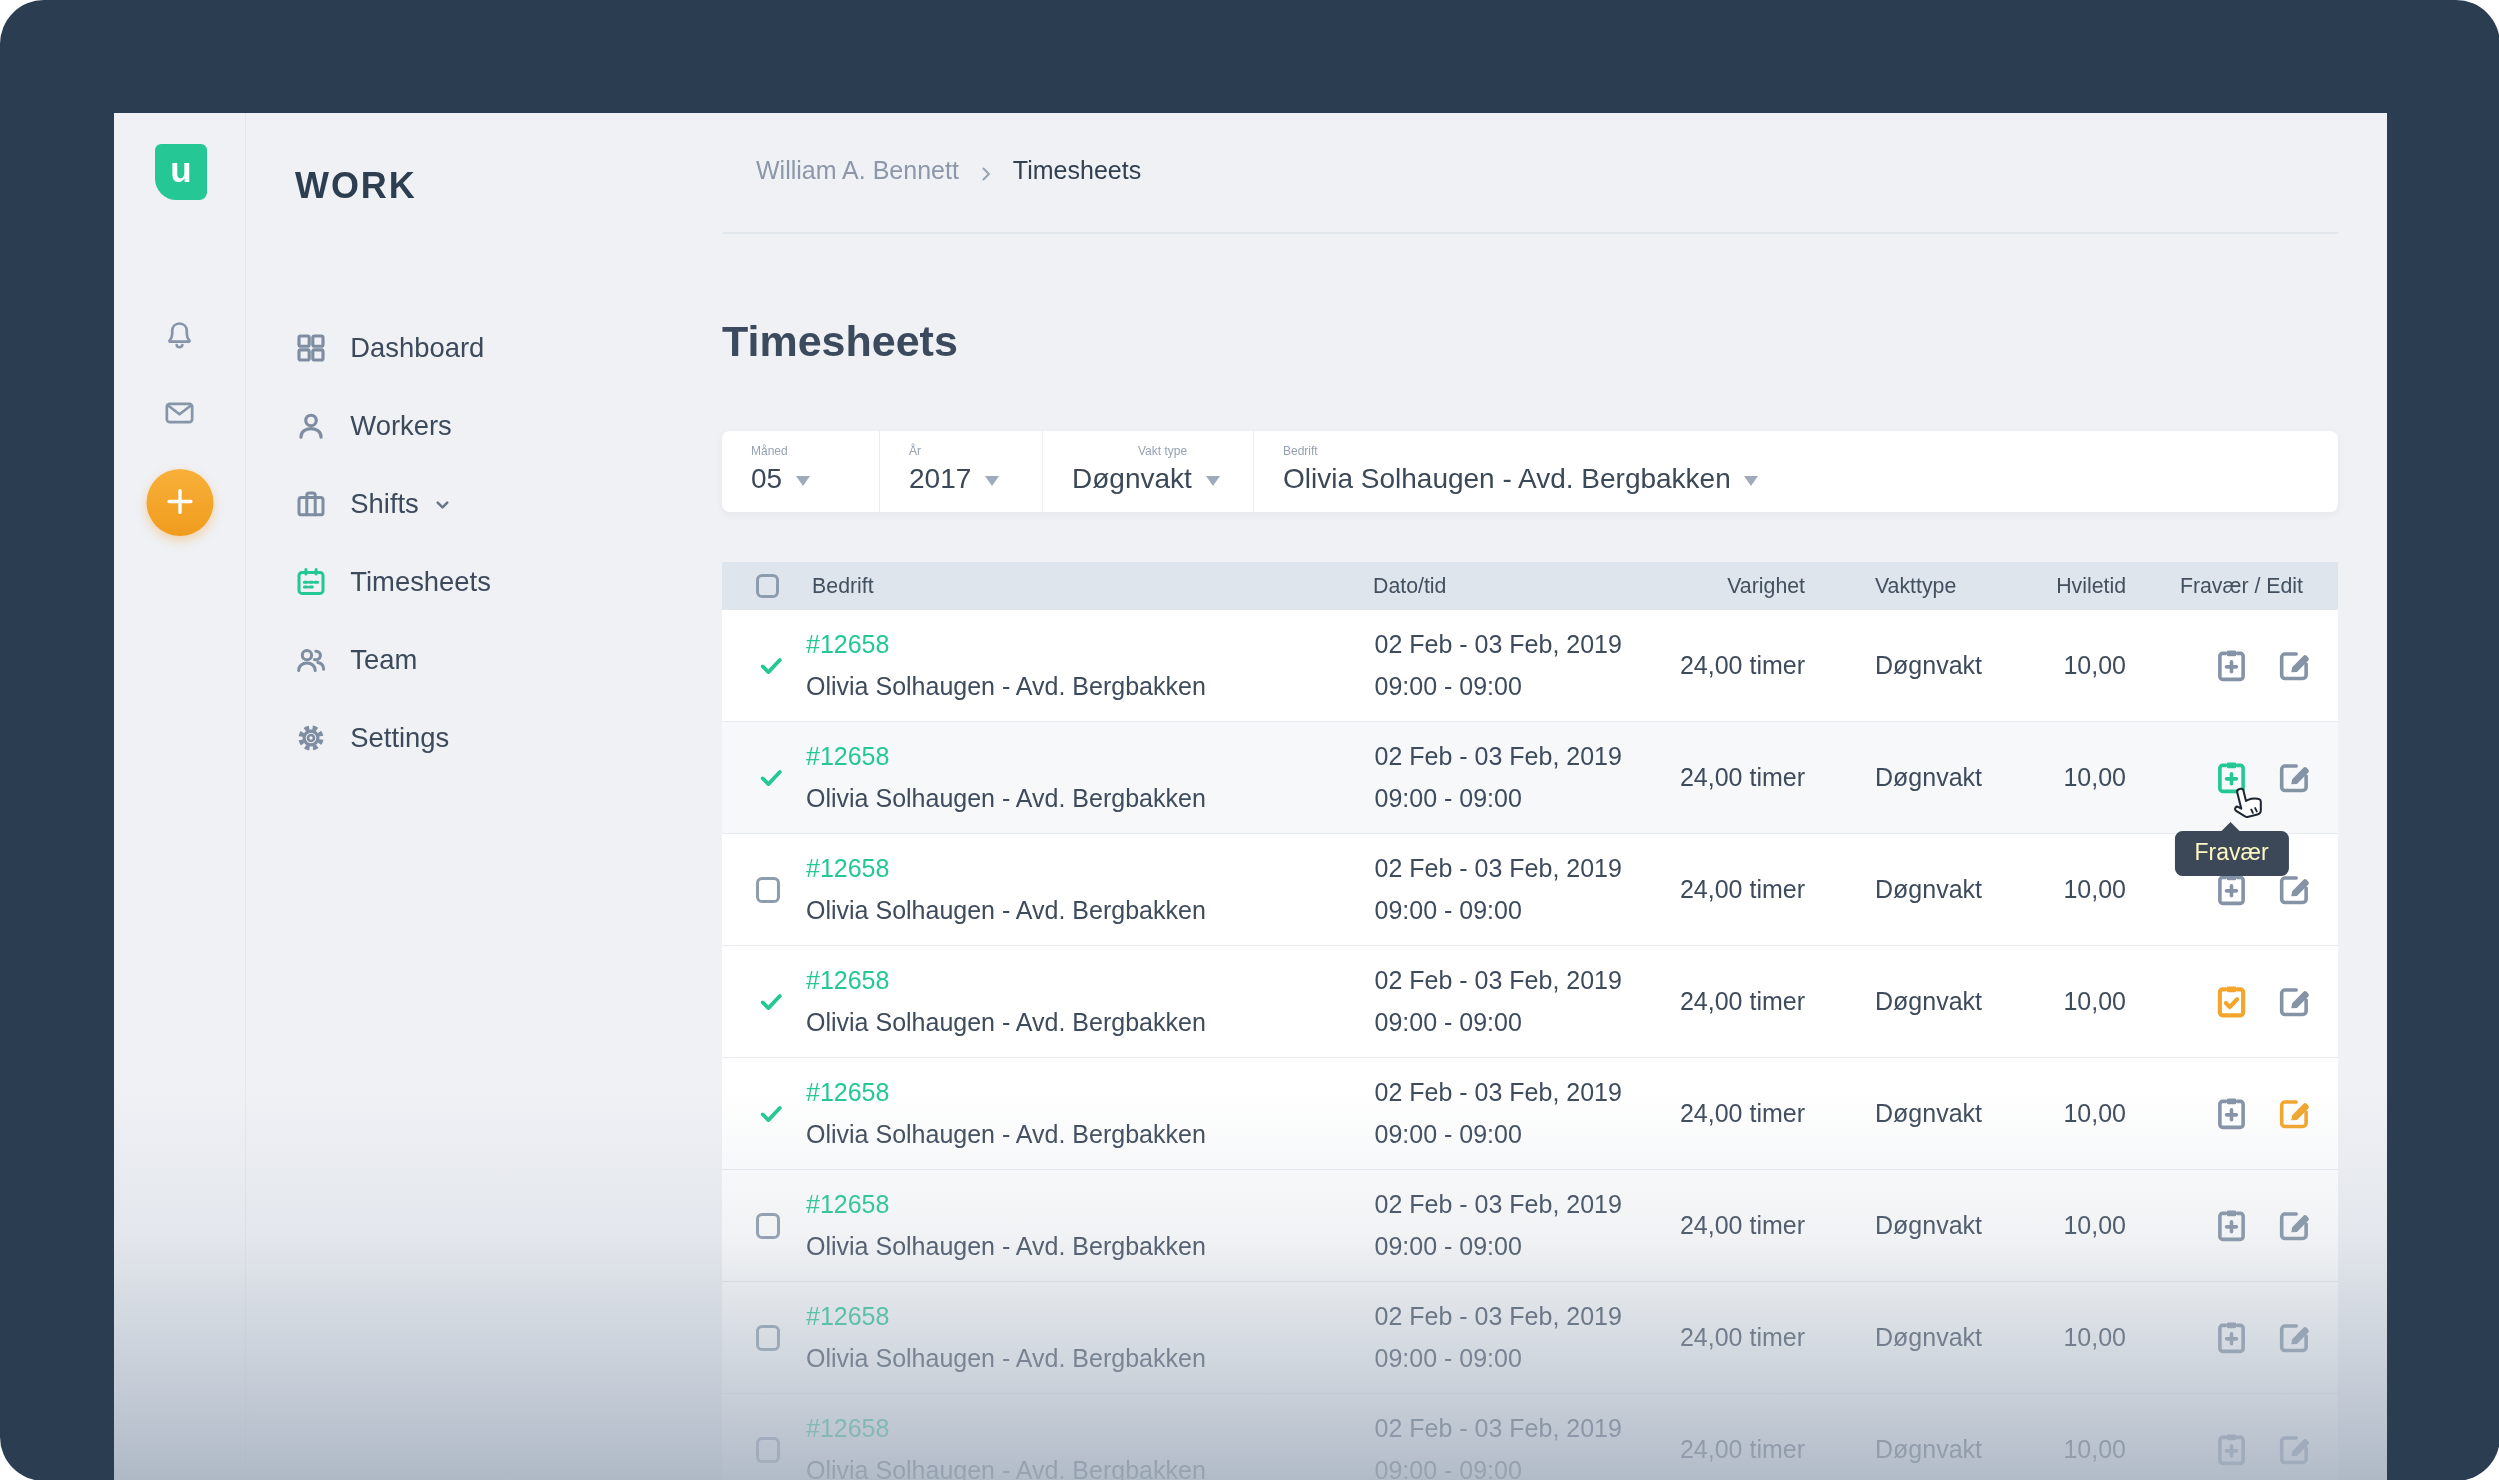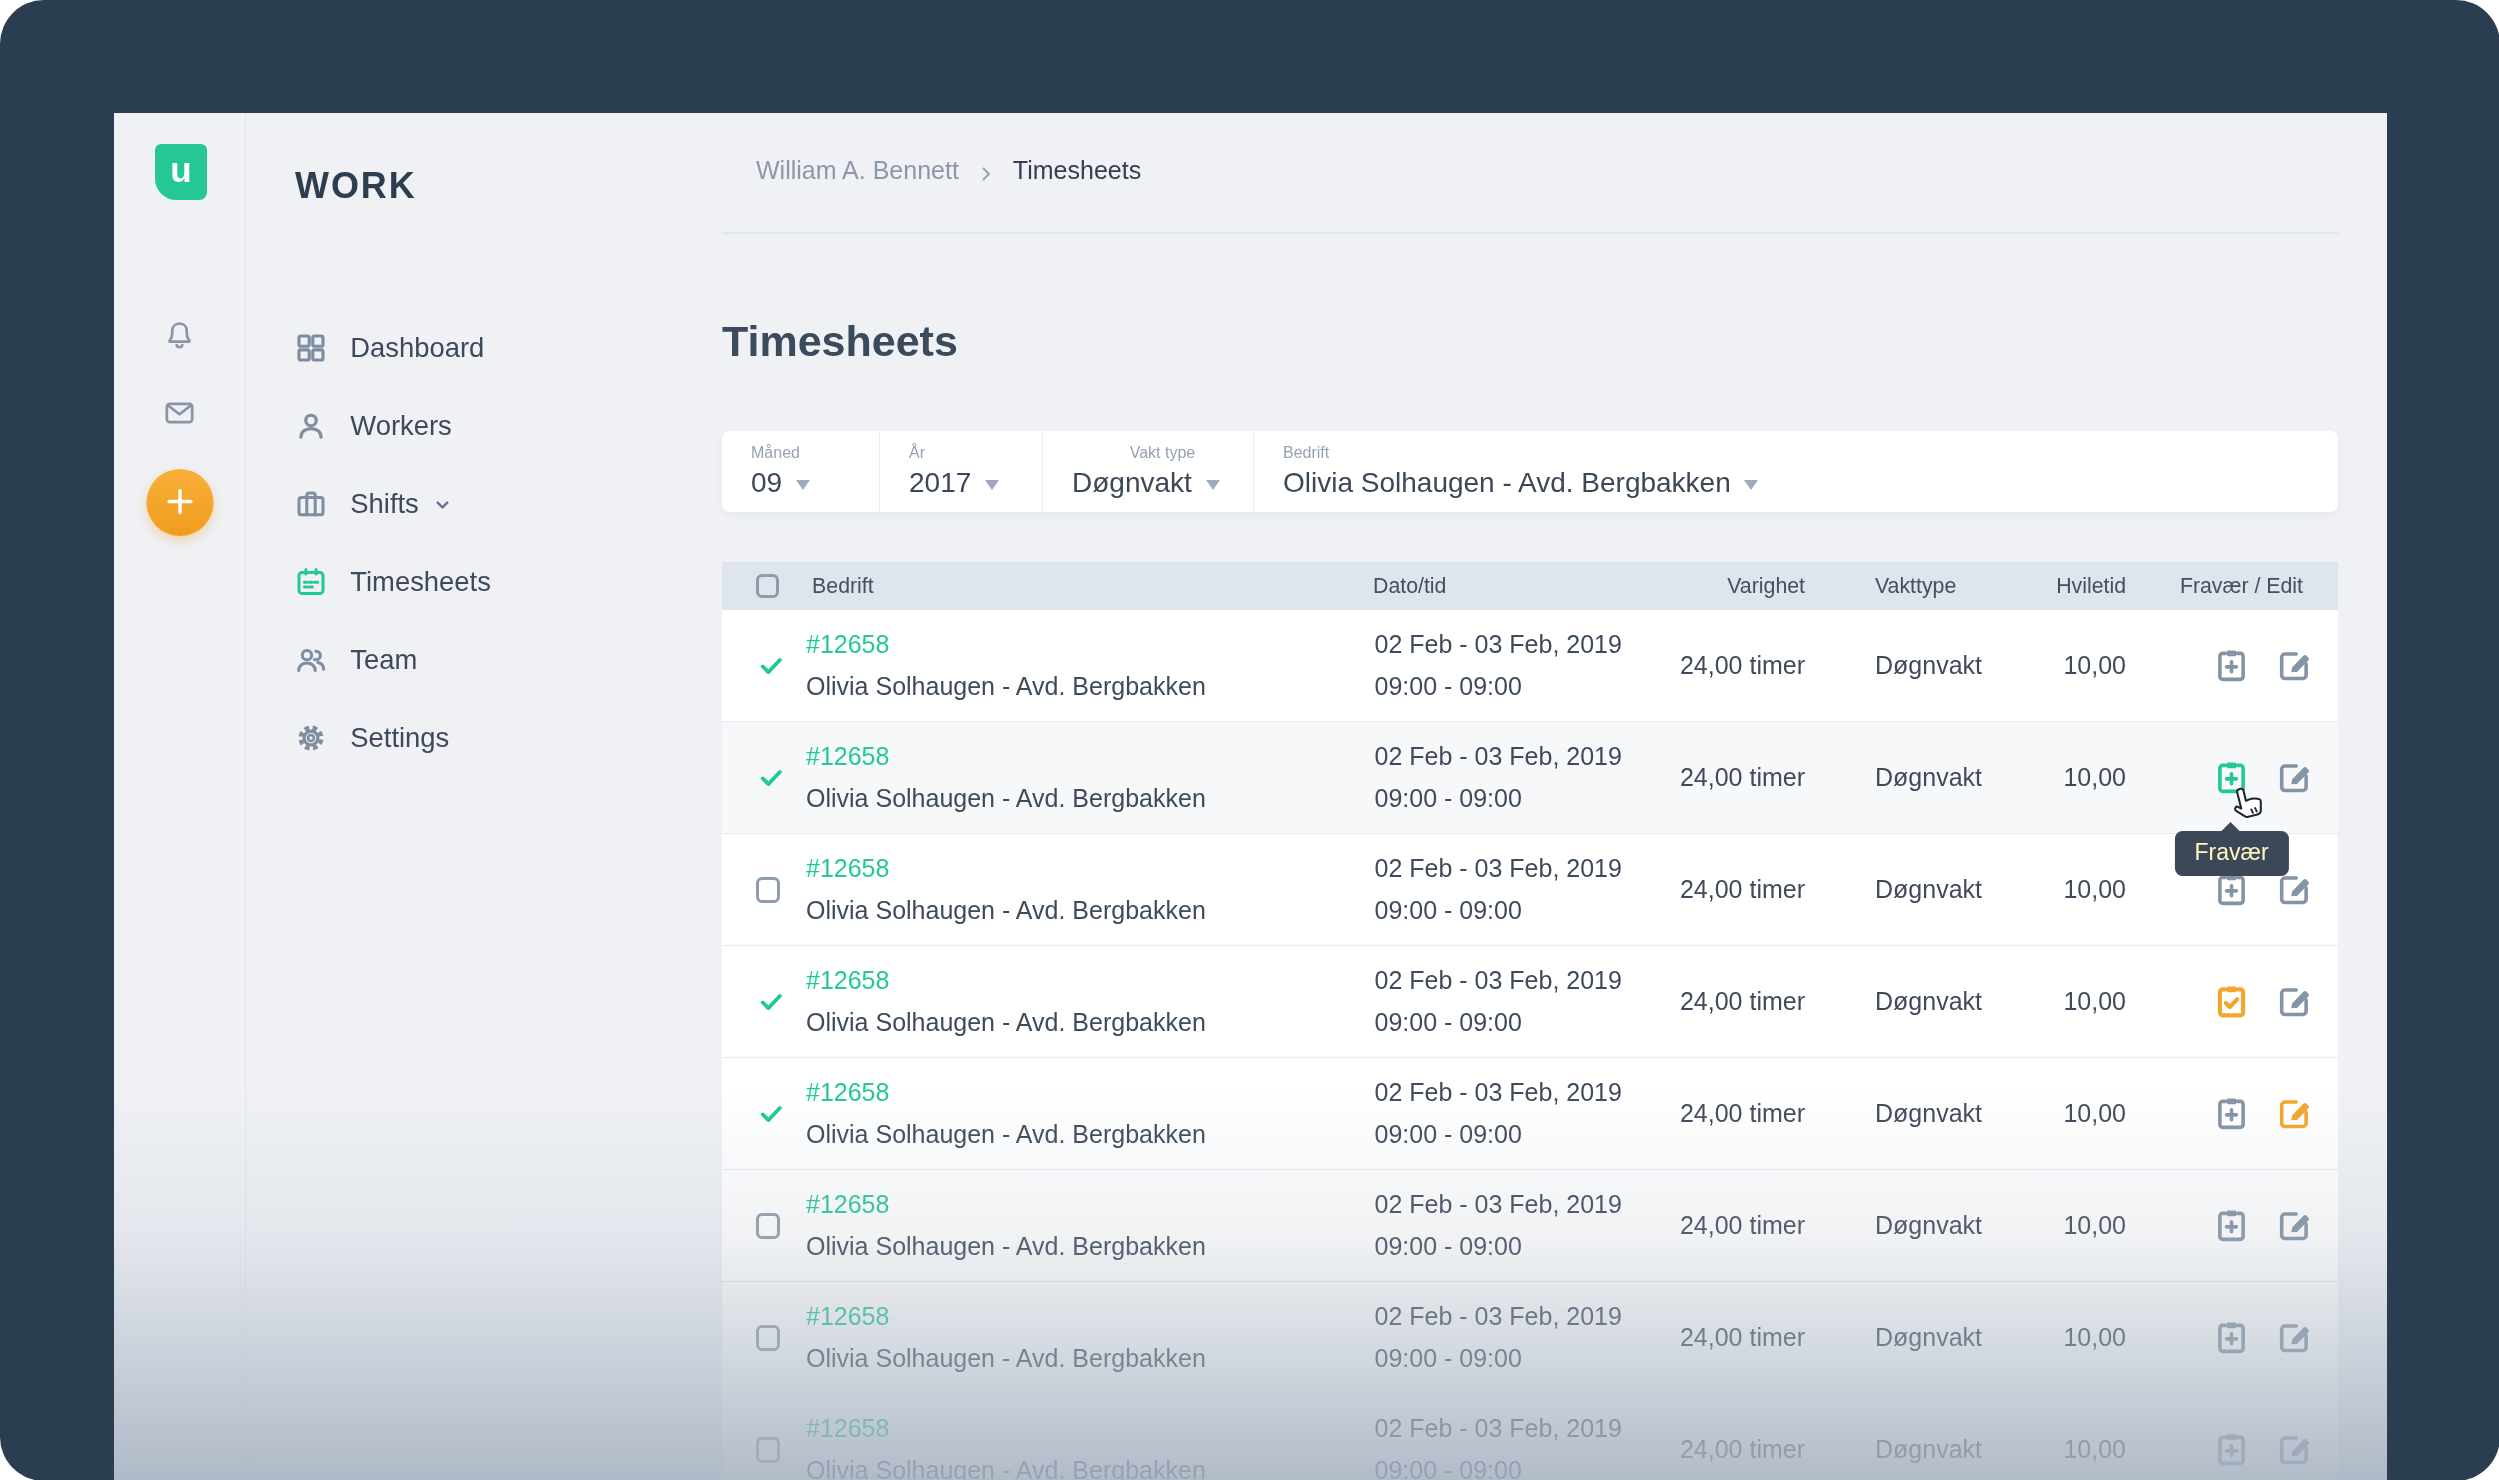--- a/index.html
+++ b/index.html
@@ -38,21 +38,21 @@
   .bc-sep { width:20px; height:20px; color:#9aa6b4; }
   .bc-current { color:#33404f; }
   .hdr-divider { position:absolute; left:0; top:119px; width:1616px; height:1.5px; background:#e2e7ed; }
   .page-title { position:absolute; left:0; top:204px; font-size:43px; font-weight:bold; color:#3b4a5c; }
 
   
   .filterbar { position:absolute; left:0; top:318px; width:1616px; height:81px; background:#fff; border-radius:7.6px; box-shadow:0 2.3px 7.6px rgba(45,62,80,.05); display:flex; }
   .fcell { padding:13px 0 0 29px; cursor:pointer; }
   .fcell + .fcell { border-left:1.5px solid #e9edf2; }
   .fc-maned { width:157px; } .fc-ar { width:163px; } .fc-vakt { width:211px;text-align:center; } .fc-bedrift { flex:1; }
-  .flabel { font-size:16px; color:#95a2b2; }
+  .flabel { font-size:12px; color:#95a2b2; }
   .fvalue { margin-top:5.3px; display:flex; align-items:center; font-size:28px; font-weight:500; color:#3b4857; }
   .caret { width:0; height:0; border-left:7.6px solid transparent; border-right:7.6px solid transparent; border-top:10px solid #9fabba; margin-left:13.7px; margin-top:3px; }
 
   
   .table { position:absolute; left:0; top:449px; width:1616px; }
   .tgrid { display:grid; grid-template-columns:84px 567px 305px 127px 179px 142px 212px; align-items:center; }
   .thead { height:48px; background:#dee5ed; font-size:21.3px; color:#42505f; }
   .thead .hc1 { padding-left:34px; display:flex; align-items:center; }
   .thead .hc2 { padding-left:6.1px; }
   .th-right { text-align:right; }
@@ -214,21 +214,21 @@
         <span class="bc-current">Timesheets</span>
       </div>
       <div class="hdr-divider"></div>
 
       <h1 class="page-title">Timesheets</h1>
 
       <div class="filterbar">
         <div class="fcell fc-maned">
           <div class="flabel">Måned</div>
           <div class="fvalue">
-              <span>09</span>
+              <span>05</span>
               <span class="caret"></span>
             </div>
         </div>
         <div class="fcell fc-ar">
           <div class="flabel">År</div>
           <div class="fvalue">
               <span>2017</span>
               <span class="caret"></span>
             </div>
         </div>

